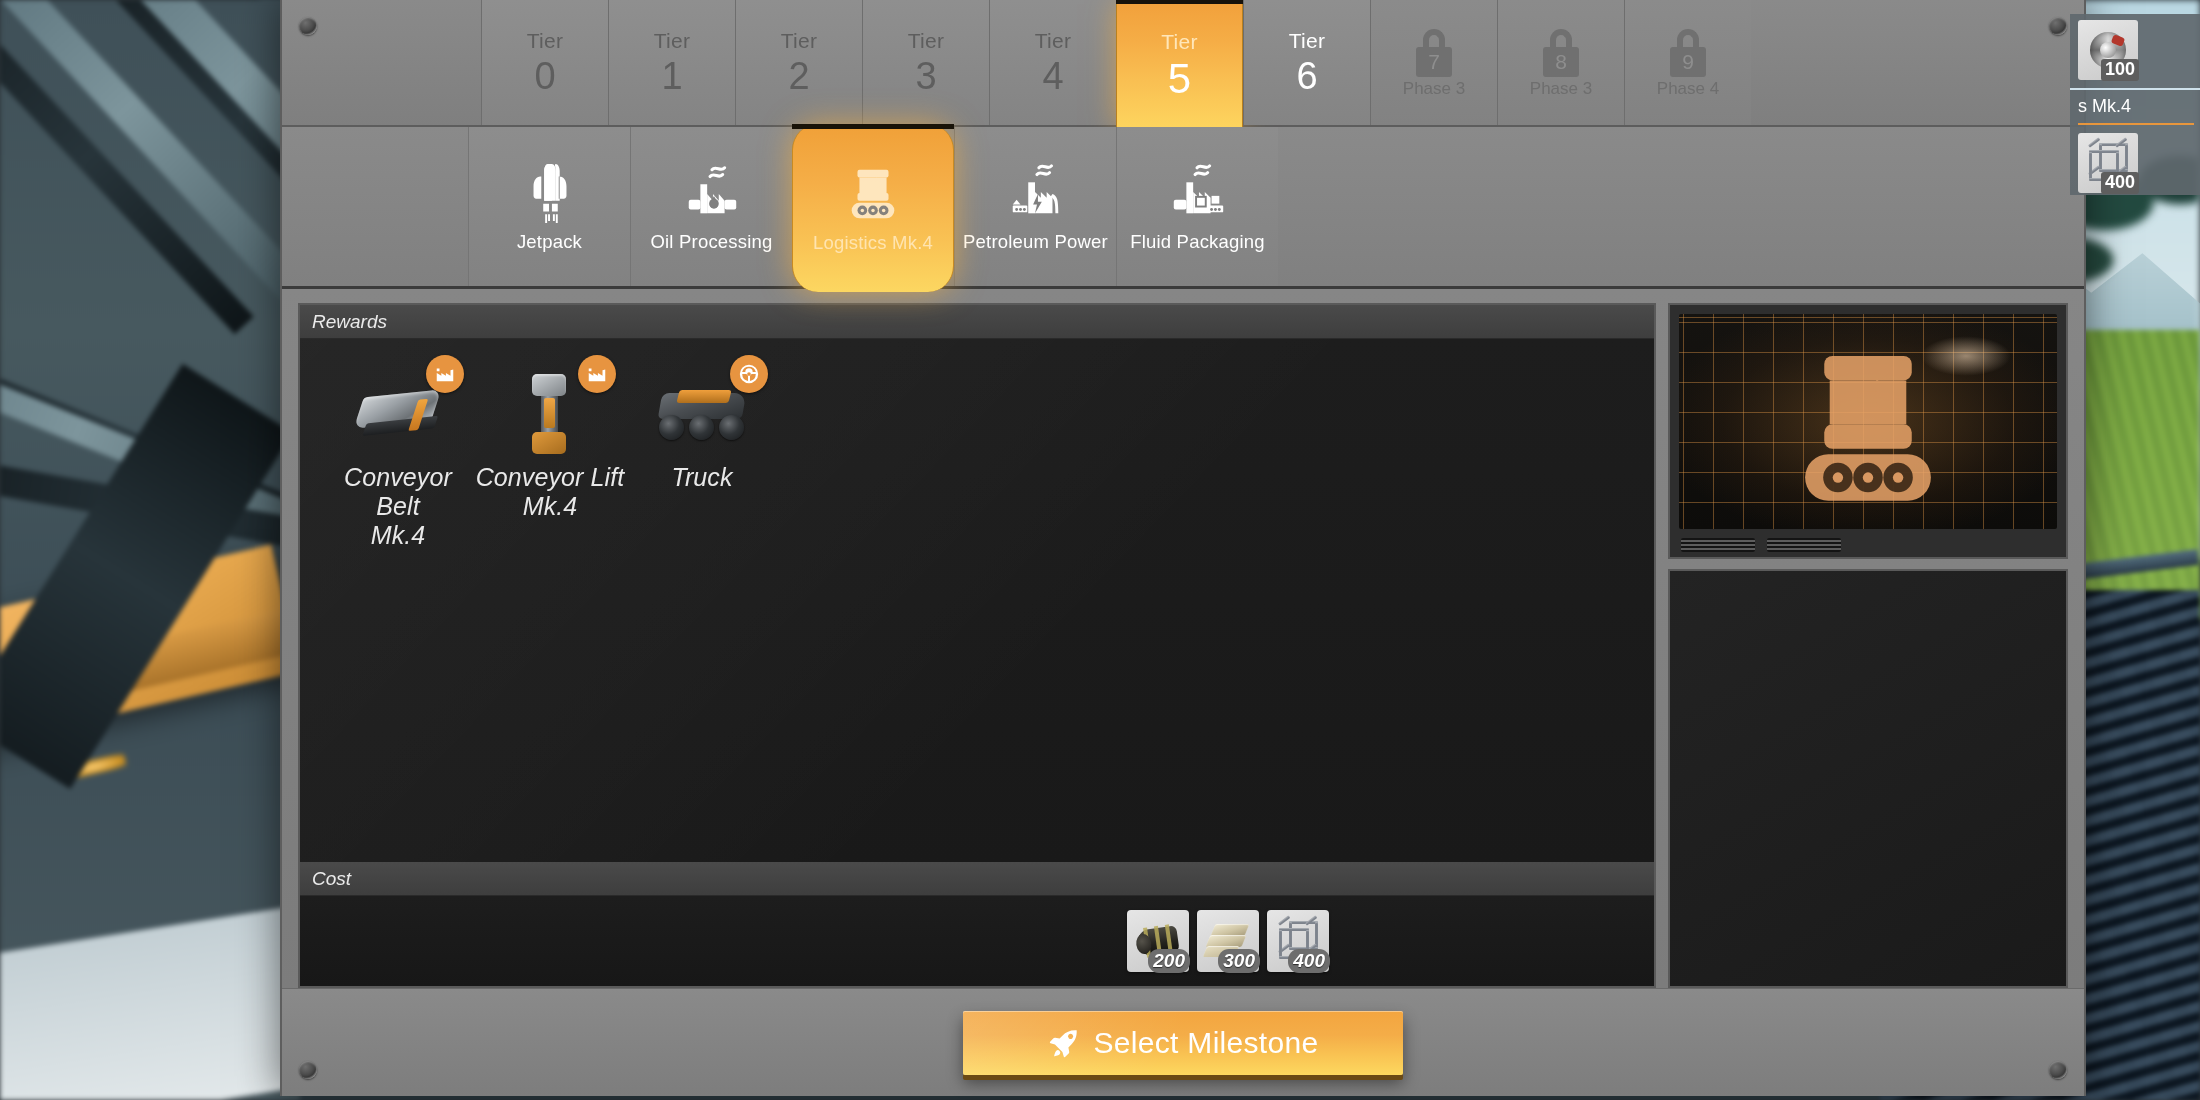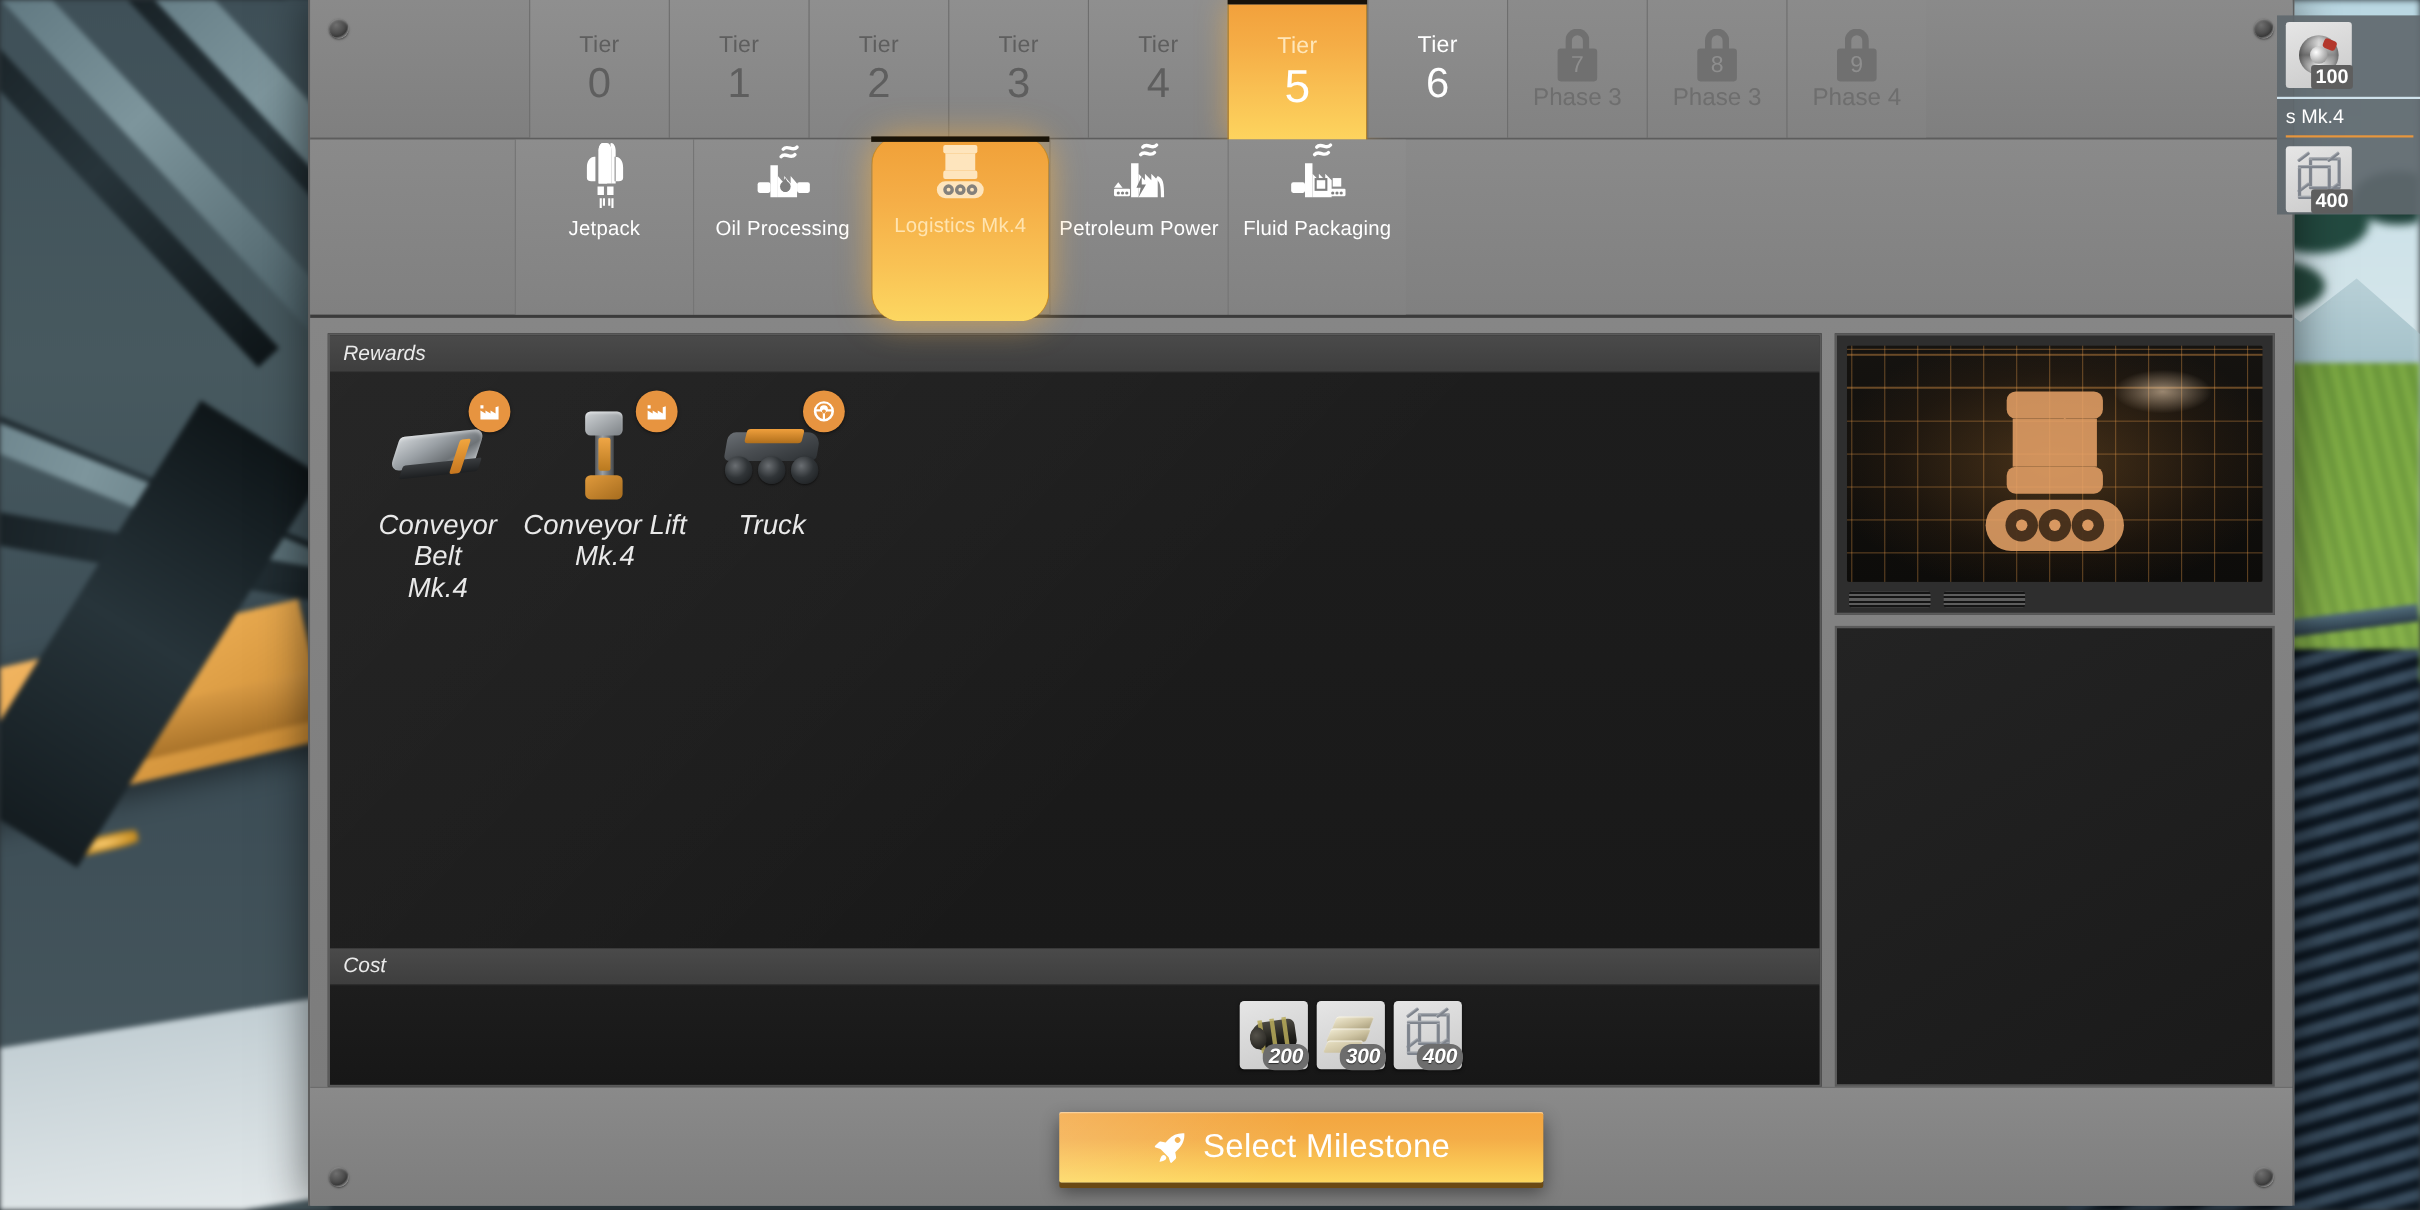--- a/index.html
+++ b/index.html
@@ -153,37 +153,37 @@
     border:6px solid #707070; border-bottom:none;
     border-radius:11px 11px 0 0;
   }
   .lock-ico .body {
     position:absolute; left:2px; top:18px; width:36px; height:30px;
     background:#707070; border-radius:3px;
     display:flex; align-items:center; justify-content:center;
     font-size:21px; color:#8e8e8e;
   }
   .tier-tab.locked .phase {
-    font-size:22px; color:#6e6e6e; line-height:1;
+    font-size:17px; color:#6e6e6e; line-height:1;
   }
   .tier-fill { flex:1 1 auto; }
 
   
   .ms-bar {
     position:relative; height:162px;
     background:linear-gradient(180deg,#8a8a8a,#808080);
     display:flex; align-items:stretch;
     border-bottom:3px solid #3b3b3b;
   }
   .ms-spacer { flex:0 0 186px; }
   .ms-tab {
     flex:0 0 162px; width:162px;
     border-left:1px solid #757575;
     background:linear-gradient(180deg,#8d8d8d,#828282);
-    display:flex; flex-direction:column; align-items:center; 
+    display:flex; flex-direction:column; align-items:center; justify-content:center;
     gap:8px; cursor:pointer; position:relative;
   }
   .ms-tab:last-of-type { border-right:1px solid #757575; }
   .ms-tab .ms-label { font-size:18.5px; color:#fff; letter-spacing:.2px; white-space:nowrap; }
   .ms-tab .ms-ico { width:62px; height:62px; display:flex; align-items:center; justify-content:center; }
   .ms-tab .ms-ico svg { width:62px; height:62px; fill:#ffffff; }
   .ms-tab.active {
     background:linear-gradient(180deg,#f0a038 0%,#f5ae47 35%,#f9c254 70%,#fcd761 100%);
     box-shadow:0 0 30px rgba(255,180,60,.6);
     height:168px; margin-top:-3px; z-index:4;

